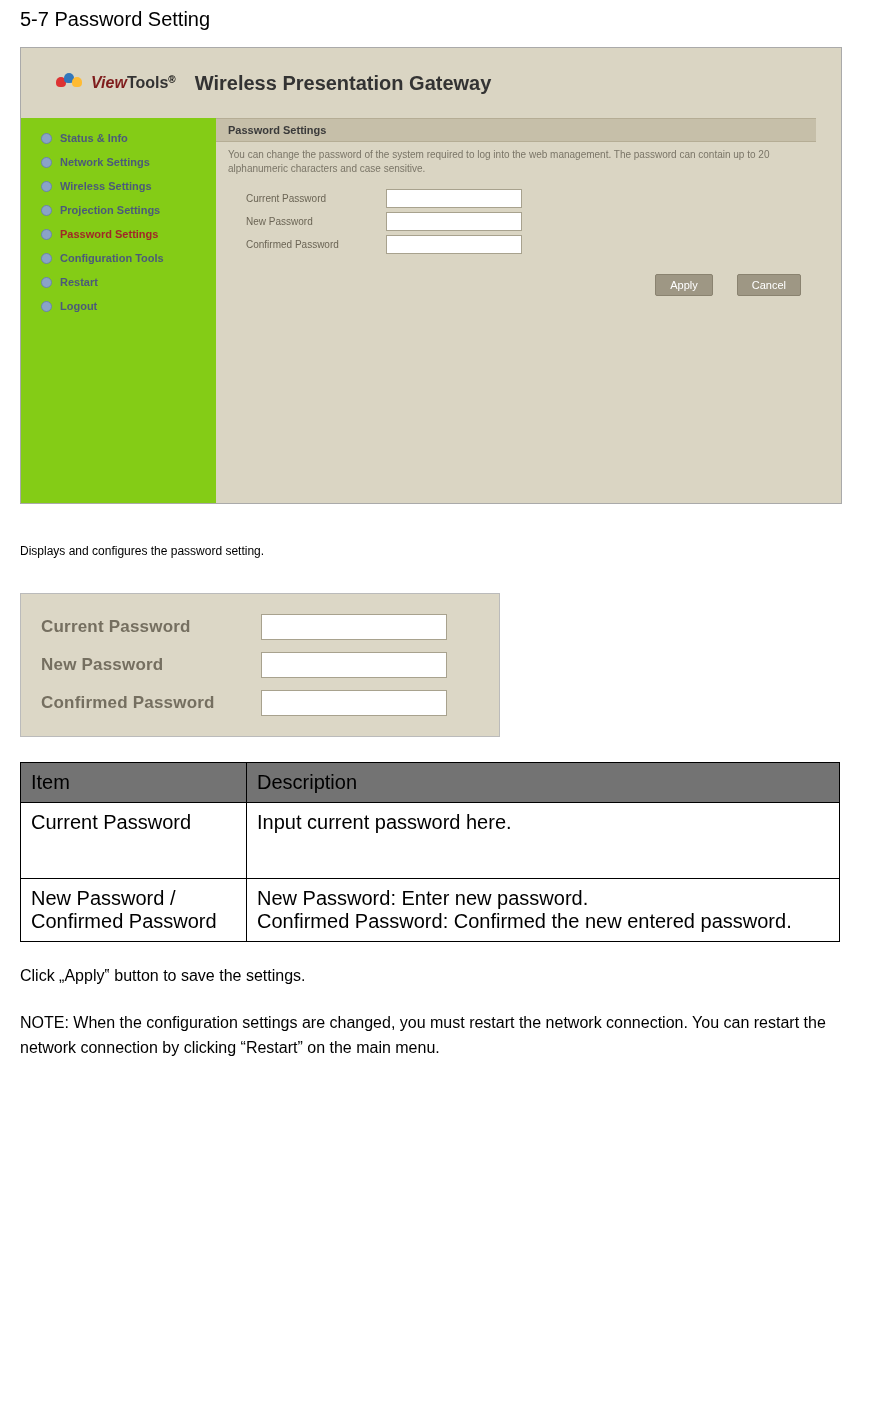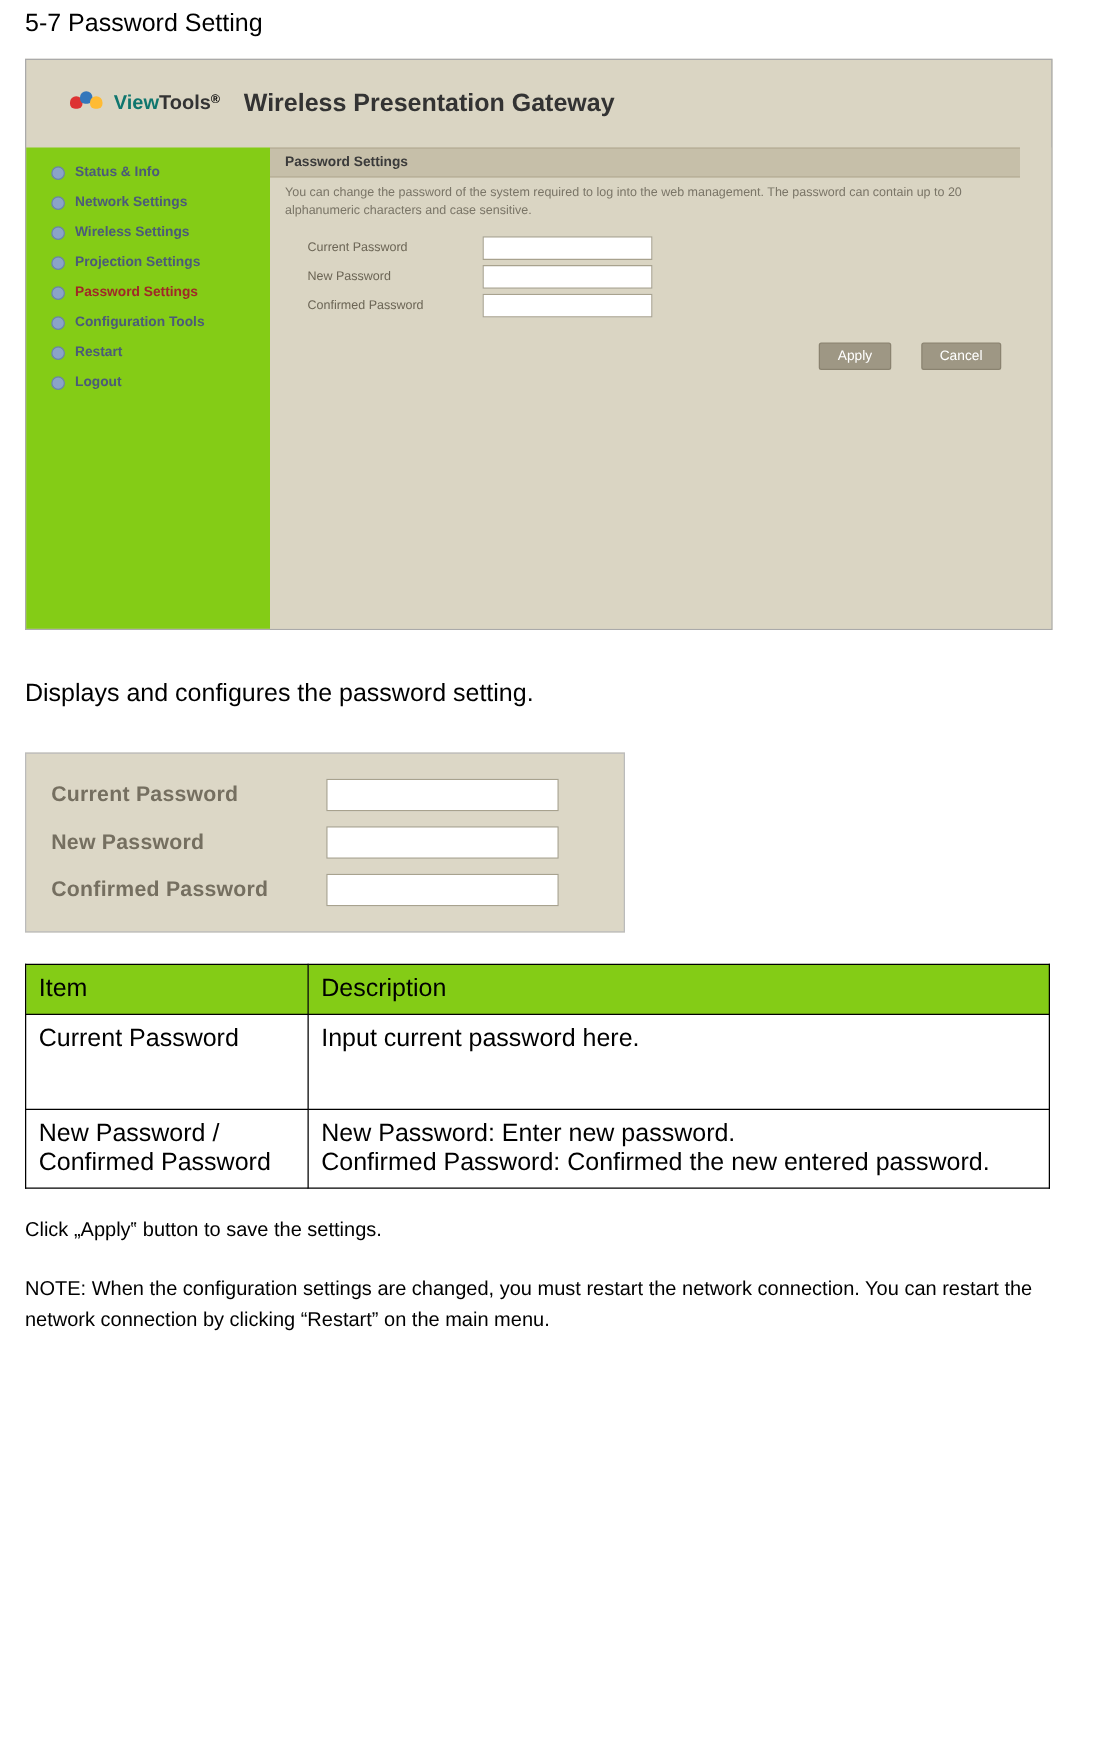--- a/index.html
+++ b/index.html
@@ -8,47 +8,47 @@
   
   .shot1{border:1px solid #aaa;width:820px;height:455px;background:#dad5c3;position:relative;margin-bottom:40px;}
   .shot1-header{height:70px;display:flex;align-items:center;padding-left:35px;gap:10px;}
   .vs-logo{display:flex;align-items:center;gap:5px;}
   .vs-birds{width:30px;height:24px;position:relative;}
   .bird{position:absolute;width:10px;height:10px;border-radius:50% 50% 40% 40%;}
   .bird.b1{background:#d33;left:0;top:6px;}
   .bird.b2{background:#37b;left:8px;top:2px;}
   .bird.b3{background:#fb3;left:16px;top:6px;}
   .vs-text{font-weight:bold;font-size:16px;}
-  .vs-view{color:#0f766e;}
+  .vs-view{color:#7f1d1d;font-style:italic;}
   .vs-sonic{color:#333;}
   .shot1-title{font-size:20px;font-weight:bold;color:#333;margin-left:9px;}
   .shot1-body{display:flex;height:calc(100% - 70px);}
   .sidebar{width:195px;background:#84cc16;padding-top:8px;}
   .sidebar-item{display:flex;align-items:center;gap:8px;padding:6px 10px 6px 20px;font-size:11px;font-weight:bold;color:#4b5a7a;}
   .sidebar-item.active{color:#a02828;}
   .bullet{width:9px;height:9px;background:#8aa3c8;border-radius:50%;border:1px solid #6b84a8;}
   .content{flex:1;background:#dad5c3;padding:0 25px 0 0;}
   .panel-title{background:#c6bfa9;padding:5px 12px;font-size:11px;font-weight:bold;color:#3a3a3a;border-top:1px solid #b5ad95;border-bottom:1px solid #b5ad95;}
   .panel-desc{font-size:10px;color:#7a7567;padding:6px 12px 12px 12px;line-height:1.35;}
   .form-row{display:flex;align-items:center;padding:2px 0 2px 30px;}
   .form-label{width:140px;font-size:10px;color:#6b6555;}
   .form-input{width:130px;height:15px;border:1px solid #a8a28e;background:#fff;}
   .btn-row{display:flex;justify-content:flex-end;gap:24px;padding:18px 15px 0 0;}
   .btn{background:#9e9784;color:#fff;font-size:11px;padding:4px 14px;border:1px solid #8a8370;border-radius:2px;}
   
-  .caption{font-size:20px;margin:10px 0 35px 0;}
+  .caption{font-size:12px;margin:10px 0 35px 0;}
   
   .shot2{border:1px solid #bbb;width:480px;background:#dcd7c6;padding:14px 14px 14px 20px;box-sizing:border-box;margin-bottom:25px;}
   .shot2 .row2{display:flex;align-items:center;padding:6px 0;}
   .shot2 .lbl2{width:220px;font-size:17px;color:#756f60;font-weight:bold;letter-spacing:.2px;}
   .shot2 .inp2{width:180px;height:22px;border:1px solid #a8a28e;background:#fff;}
   
   table.desc{border-collapse:collapse;width:820px;margin:0 0 22px 0;}
   table.desc td,table.desc th{border:1px solid #000;padding:8px 10px;font-size:20px;font-weight:normal;text-align:left;vertical-align:top;}
-  table.desc thead td{background:#84cc16;}
+  table.desc thead td{background:#737373;}
   .para{font-size:16px;line-height:1.55;margin:0 0 22px 0;}
 </style>
 </head>
 <body>
 
 <div class="page">
 
   <div class="section-title">5-7 Password Setting</div>
 
   <div class="shot1">

